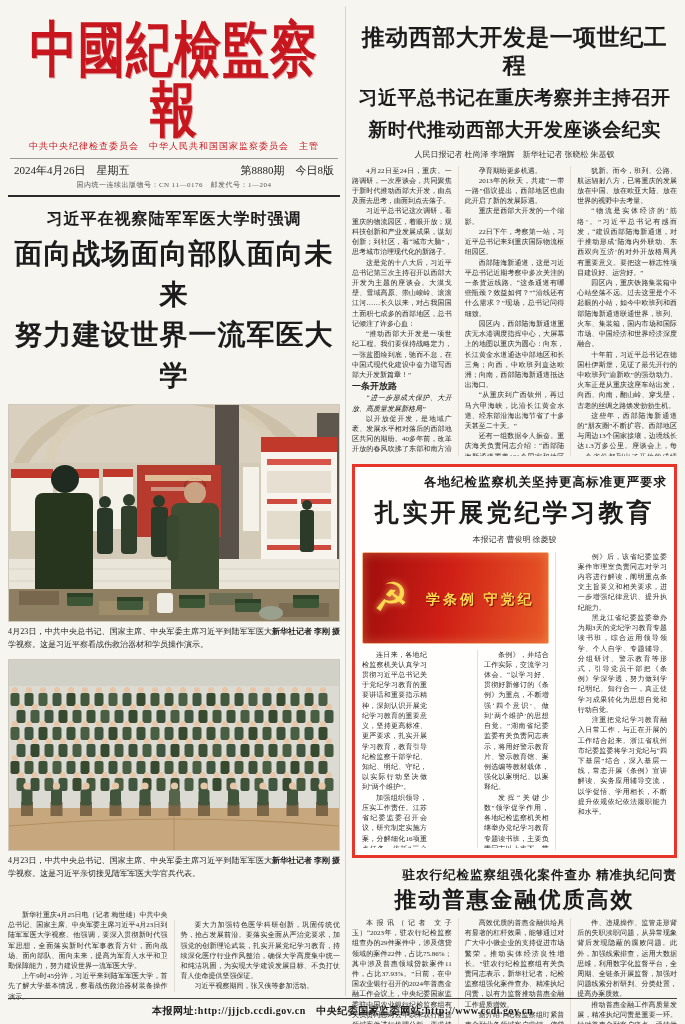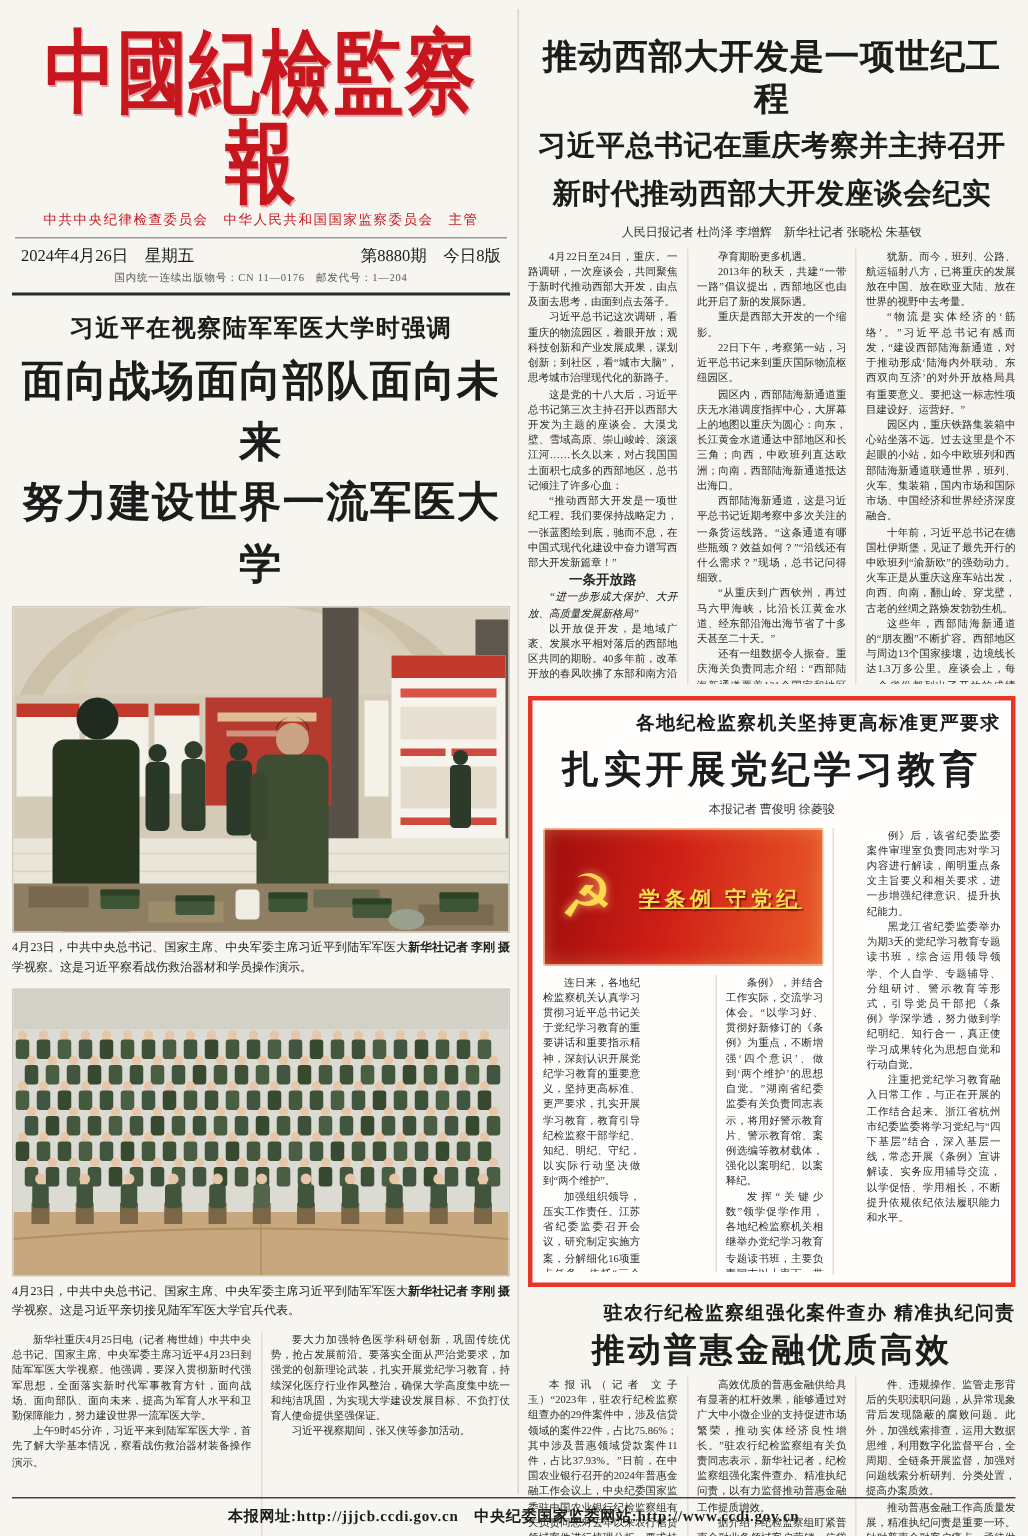--- a/index.html
+++ b/index.html
@@ -34,24 +34,24 @@
   
   .photo{display:block;margin-top:8px;border:1px solid #cfc9bd;}
   .caption{font-size:8px;line-height:1.55;text-align:justify;margin-top:4px;color:#222;}
   .caption .credit{float:right;white-space:nowrap;font-weight:700;}
 
   
   .cols{display:flex;margin-top:8px;}
   .col{flex:1 1 0;font-size:7px;line-height:1.46;text-align:justify;overflow:hidden;color:#2a2a2a;}
   .col + .col{border-left:1px solid #e3dfd6;margin-left:6px;padding-left:6px;}
   .col p{margin:0;text-indent:2em;}
-  .cols-military{height:136px;}
+  .cols-military{height:136px;align-items:center;}
   .cols-west{height:290px;margin-top:6px;}
   .cols-finance{height:136px;margin-top:5px;}
-  .subhead{font-weight:900;text-align:center;font-size:9px;margin:4px 0 2px;text-indent:0 !important;}
+  .subhead{font-weight:900;font-size:9px;margin:4px 0 2px;text-indent:0 !important;}
   .quote{font-style:italic;color:#111;}
 
   
   .red-box{border:3px solid #e8352a;margin-top:8px;padding:7px 7px 5px;background:#fffefc;}
   .box-kicker{font-family:"Liberation Sans","DejaVu Sans",sans-serif;font-weight:700;
     font-size:12.5px;text-align:right;letter-spacing:1px;}
   .box-title{font-weight:900;font-size:25px;text-align:center;letter-spacing:3px;margin-top:5px;}
   .box-byline{text-align:center;font-size:8px;margin-top:5px;color:#333;}
   .box-body{display:flex;margin-top:7px;}
   .box-left{width:201px;}
@@ -59,21 +59,21 @@
     font-size:7px;line-height:1.46;text-align:justify;overflow:hidden;height:298px;color:#2a2a2a;}
   .box-rightcol p,.box-lower .col p{margin:0;text-indent:2em;}
   .banner{height:90px;border:1px solid #f3b68a;border-radius:2px;display:flex;align-items:center;
     background:linear-gradient(100deg,#9e0d0d,#cf1f16 45%,#e85a28);box-shadow:inset 0 0 12px rgba(255,200,120,.35);}
   .banner-emblem{font-size:40px;color:#ffd94e;margin:0 4px 0 10px;
     text-shadow:0 0 6px rgba(255,220,120,.8);line-height:1;}
   .banner-texts{flex:1;text-align:center;}
   .banner-title{font-family:"Liberation Sans","DejaVu Sans",sans-serif;font-weight:900;
     font-size:23px;color:#ffffff;letter-spacing:2px;text-shadow:1px 1px 2px #7a0a0a;}
   .banner-subtitle{font-weight:900;font-size:14px;color:#ffd94e;letter-spacing:3px;margin-top:4px;
-    text-shadow:1px 1px 1px #7a0a0a;text-decoration:underline;}
+    text-shadow:1px 1px 1px #7a0a0a;}
   .box-lower{display:flex;margin-top:6px;height:198px;}
   .box-lower .col{height:198px;}
 
   
   .footer{position:absolute;left:8px;right:8px;bottom:6px;border-top:1.5px solid #444;padding-top:5px;
     text-align:center;font-weight:700;font-size:10px;letter-spacing:.5px;margin-top:30px;}
 </style>
 </head>
 <body>
 
@@ -524,22 +524,22 @@
         <p class="quote">“进一步形成大保护、大开放、高质量发展新格局”</p>
         <div>
             <p>以开放促开发，是地域广袤、发展水平相对落后的西部地区共同的期盼。40多年前，改革开放的春风吹拂了东部和南方沿海，西部也在孕育</p>
           </div>
       </div>
       <div class="col">
           <p>孕育期盼更多机遇。</p>
           <p>2013年的秋天，共建“一带一路”倡议提出，西部地区也由此开启了新的发展际遇。</p>
           <p>重庆是西部大开发的一个缩影。</p>
           <p>22日下午，考察第一站，习近平总书记来到重庆国际物流枢纽园区。</p>
+          <p>西部陆海新通道，这是习近平总书记近期考察中多次关注的一条货运线路。“这条通道有哪些瓶颈？效益如何？”“沿线还有什么需求？”现场，总书记问得细致。</p>
           <p>园区内，西部陆海新通道重庆无水港调度指挥中心，大屏幕上的地图以重庆为圆心：向东，长江黄金水道通达中部地区和长三角；向西，中欧班列直达欧洲；向南，西部陆海新通道抵达出海口。</p>
-          <p>西部陆海新通道，这是习近平总书记近期考察中多次关注的一条货运线路。“这条通道有哪些瓶颈？效益如何？”“沿线还有什么需求？”现场，总书记问得细致。</p>
           <p>“从重庆到广西钦州，再过马六甲海峡，比沿长江黄金水道、经东部沿海出海节省了十多天甚至二十天。”</p>
           <p>还有一组数据令人振奋。重庆海关负责同志介绍：“西部陆海新通道覆盖121个国家和地区503个港口，2023年‘新三样’出口88.2亿元，同比增长约一倍。”</p>
         </div>
       <div class="col">
           <p>犹新。而今，班列、公路、航运辐射八方，已将重庆的发展放在中国、放在欧亚大陆、放在世界的视野中去考量。</p>
           <p>“物流是实体经济的‘筋络’。”习近平总书记有感而发，“建设西部陆海新通道，对于推动形成‘陆海内外联动、东西双向互济’的对外开放格局具有重要意义。要把这一标志性项目建设好、运营好。”</p>
           <p>园区内，重庆铁路集装箱中心站坐落不远。过去这里是个不起眼的小站，如今中欧班列和西部陆海新通道联通世界，班列、火车、集装箱，国内市场和国际市场、中国经济和世界经济深度融合。</p>
           <p>十年前，习近平总书记在德国杜伊斯堡，见证了最先开行的中欧班列“渝新欧”的强劲动力。火车正是从重庆这座车站出发，向西、向南，翻山岭、穿戈壁，古老的丝绸之路焕发勃勃生机。</p>
           <p>这些年，西部陆海新通道的“朋友圈”不断扩容。西部地区与周边13个国家接壤，边境线长达1.3万多公里。座谈会上，每一个省份都列出了开放的成绩单：陕西，去年对中亚五国进出口总额增长170%；（下转第三版）</p>
         </div>

